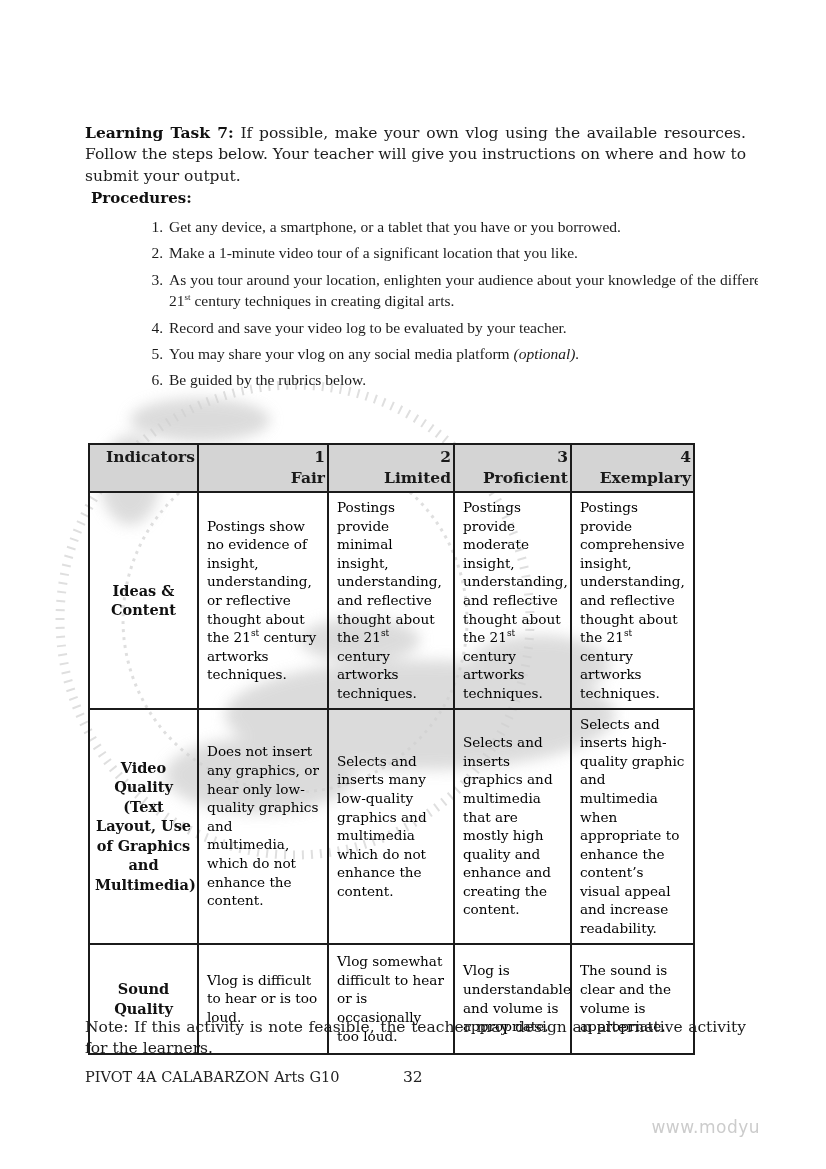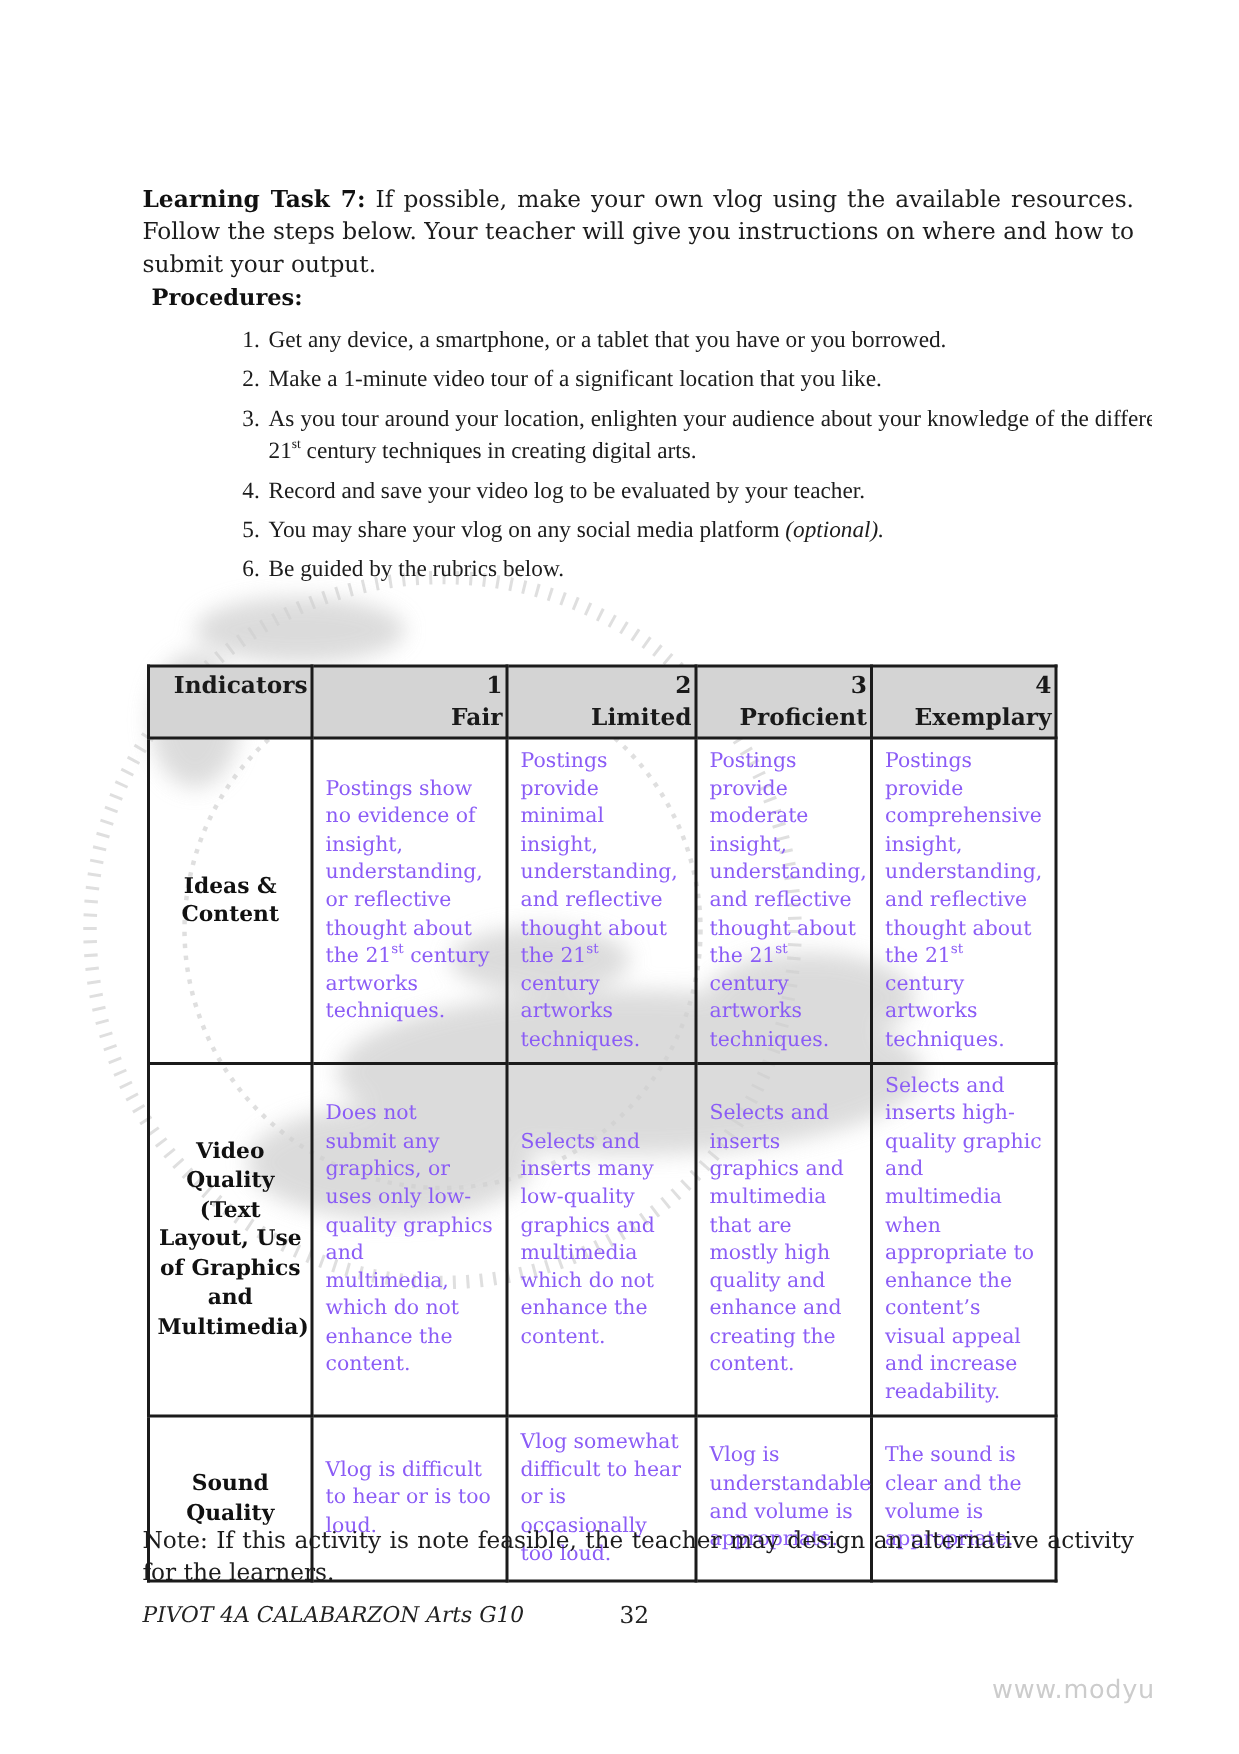--- a/index.html
+++ b/index.html
@@ -3,21 +3,20 @@
 <meta charset="utf-8">
 <style>
   html,body { margin:0; padding:0; background:#ffffff; }
   .page {
     position:relative;
     width:758px; height:1169px;
     background:#ffffff;
     font-family:"DejaVu Serif","Liberation Serif",serif;
     color:#1c1c1c;
     overflow:hidden;
-    padding-left:10px;
   }
   .stamp { position:absolute; left:0; top:0; z-index:0; pointer-events:none; }
   .content-layer { position:relative; z-index:1; }
 
   .intro {
     position:absolute; left:85px; top:106px; width:661px;
     font-size:15.5px; line-height:21.8px; text-align:justify;
   }
   .intro strong { font-weight:bold; color:#111; }
 
@@ -50,33 +49,33 @@
     font-size:15.5px; line-height:21px; font-weight:bold;
     text-align:right; vertical-align:top; padding:1px 2px 3px 2px;
     color:#1a1a1a;
   }
   td.indicator {
     font-weight:bold; text-align:center; vertical-align:middle;
     font-size:14.5px; line-height:19.5px; color:#111;
     padding:4px 5px; background:transparent;
   }
   td.desc {
-    font-size:13.6px; line-height:18.6px; color:#8b5cf6;
+    font-size:13.6px; line-height:18.6px; color:#000000;
     text-align:left; vertical-align:middle; padding:5px 8px;
     background:transparent;
   }
   sup { font-size:9px; line-height:0; }
 
   .note {
     position:absolute; left:85px; top:1001px; width:661px;
     font-size:15.5px; line-height:21.8px; text-align:justify;
   }
   .footer-left {
     position:absolute; left:85px; top:1069px;
-    font-size:14.5px; font-style:italic; color:#222;
+    font-size:14.5px; color:#222;
   }
   .page-num {
     position:absolute; left:403px; top:1068px;
     font-size:15.5px; color:#222;
   }
   .site-watermark {
     position:absolute; left:0; top:1117px; width:826px;
     text-align:right;
     font-family:"DejaVu Sans","Liberation Sans",sans-serif;
     font-size:17px; letter-spacing:0.5px; color:#cccccc;
@@ -157,21 +156,21 @@
       <tbody>
         <tr style="height:163px">
           <td class="indicator">Ideas &amp; Content</td>
           <td class="desc">Postings show no evidence of insight, understanding, or reflective thought about the 21<sup>st</sup> century artworks techniques.</td>
           <td class="desc">Postings provide minimal insight, understanding, and reflective thought about the 21<sup>st</sup> century artworks techniques.</td>
           <td class="desc">Postings provide moderate insight, understanding, and reflective thought about the 21<sup>st</sup> century artworks techniques.</td>
           <td class="desc">Postings provide comprehensive insight, understanding, and reflective thought about the 21<sup>st</sup> century artworks techniques.</td>
         </tr>
         <tr style="height:228px">
           <td class="indicator">Video Quality (Text Layout, Use of Graphics and Multimedia)</td>
-          <td class="desc">Does not submit any graphics, or uses only low-quality graphics and multimedia, which do not enhance the content.</td>
+          <td class="desc">Does not insert any graphics, or hear only low-quality graphics and multimedia, which do not enhance the content.</td>
           <td class="desc">Selects and inserts many low-quality graphics and multimedia which do not enhance the content.</td>
           <td class="desc">Selects and inserts graphics and multimedia that are mostly high quality and enhance and creating the content.</td>
           <td class="desc">Selects and inserts high-quality graphic and multimedia when appropriate to enhance the content’s visual appeal and increase readability.</td>
         </tr>
         <tr style="height:110px">
           <td class="indicator">Sound Quality</td>
           <td class="desc">Vlog is difficult to hear or is too loud.</td>
           <td class="desc">Vlog somewhat difficult to hear or is occasionally too loud.</td>
           <td class="desc">Vlog is understandable and volume is appropriate.</td>
           <td class="desc">The sound is clear and the volume is appropriate.</td>

